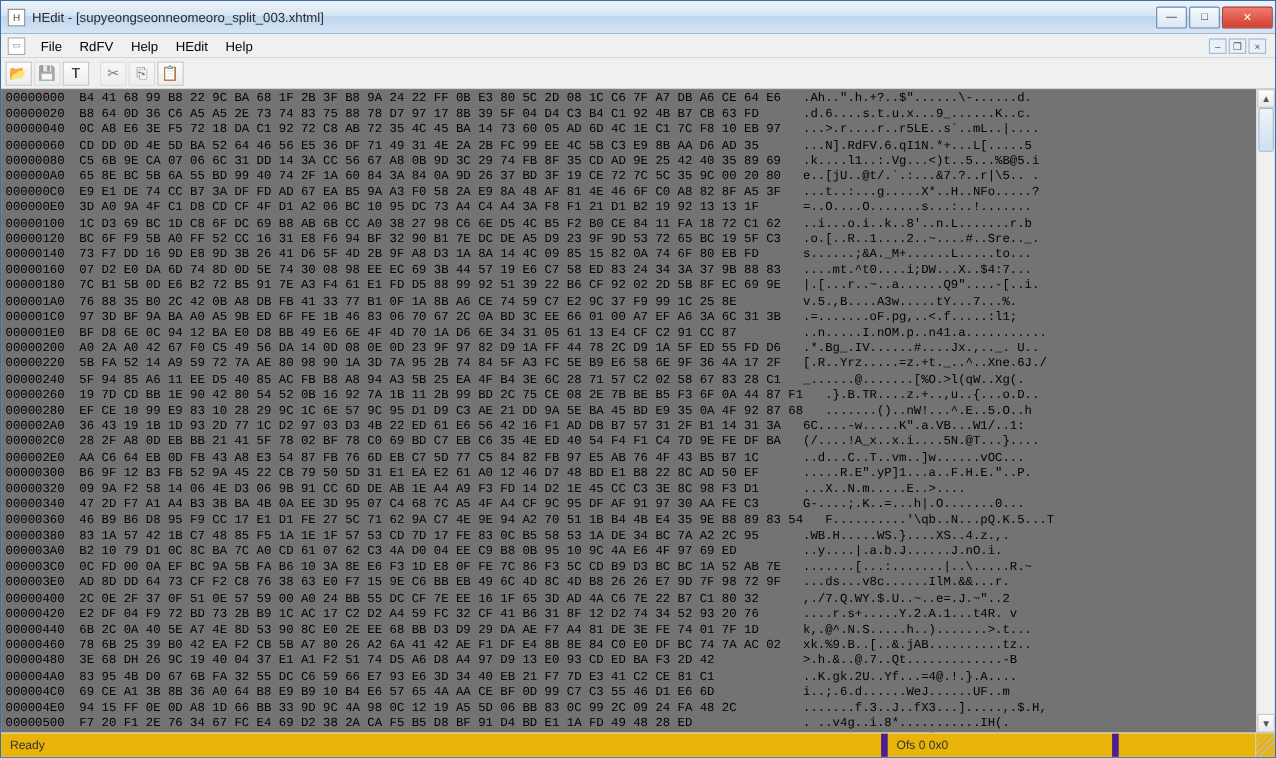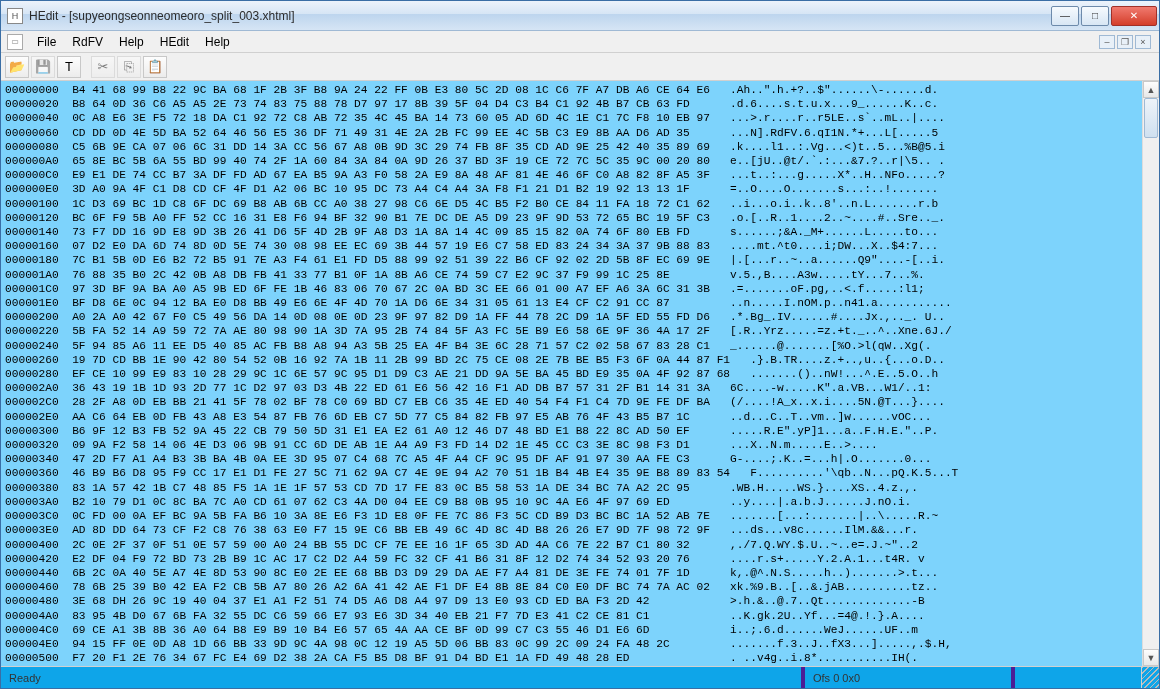--- a/index.html
+++ b/index.html
@@ -84,47 +84,47 @@
 .tool-btn {
   width: 24px; height: 22px;
   border: 1px solid #c8c8c8;
   background: linear-gradient(#fdfdfd,#ececec);
   display:flex; align-items:center; justify-content:center;
   font-size:13px;
 }
 .tool-sep { width:6px; }
 .content {
   flex: 1;
-  background: #7dd3fc;
+  background: #737373;
   overflow: hidden;
   display: flex;
 }
 .hex-area {
   flex: 1;
   font-family: "Courier New", monospace;
   font-size: 11.2px;
   line-height: 14.2px;
   white-space: pre;
   padding: 2px 2px 2px 4px;
   color: #000;
   overflow: hidden;
   letter-spacing: 0px;
 }
 .hex-line { display: block; }
 .statusbar {
   height: 22px;
-  background: #0ea5e9;
+  background: #eab308;
   border-top: 1px solid #d0d0d0;
   display: flex; align-items: center;
   font-size: 11px;
   color: #333;
 }
 .status-cell {
   padding: 0 8px;
-  border-left: 4px solid #4c1d95;
+  border-left: 6px solid #4c1d95;
   height: 100%; display:flex; align-items:center;
 }
 .status-cell:first-child { border-left: none; flex:1; }
 .status-cell.ofs { width: 210px; }
 .status-cell.grip {
   width: 18px; border-left: 1px solid #d0d0d0;
   background: repeating-linear-gradient(135deg, #bbb 0 1px, transparent 1px 4px);
 }
 .scrollbar {
   width: 17px;

